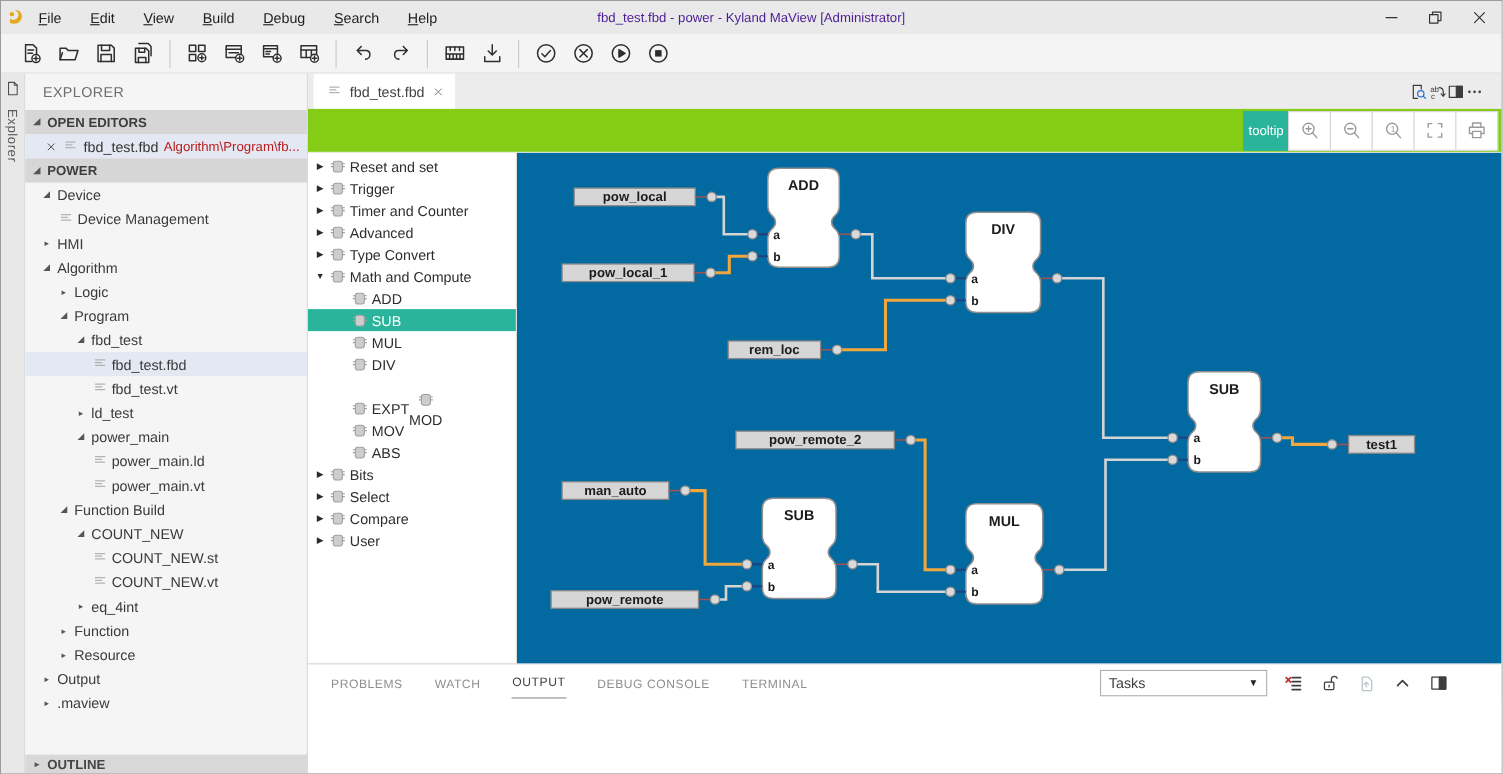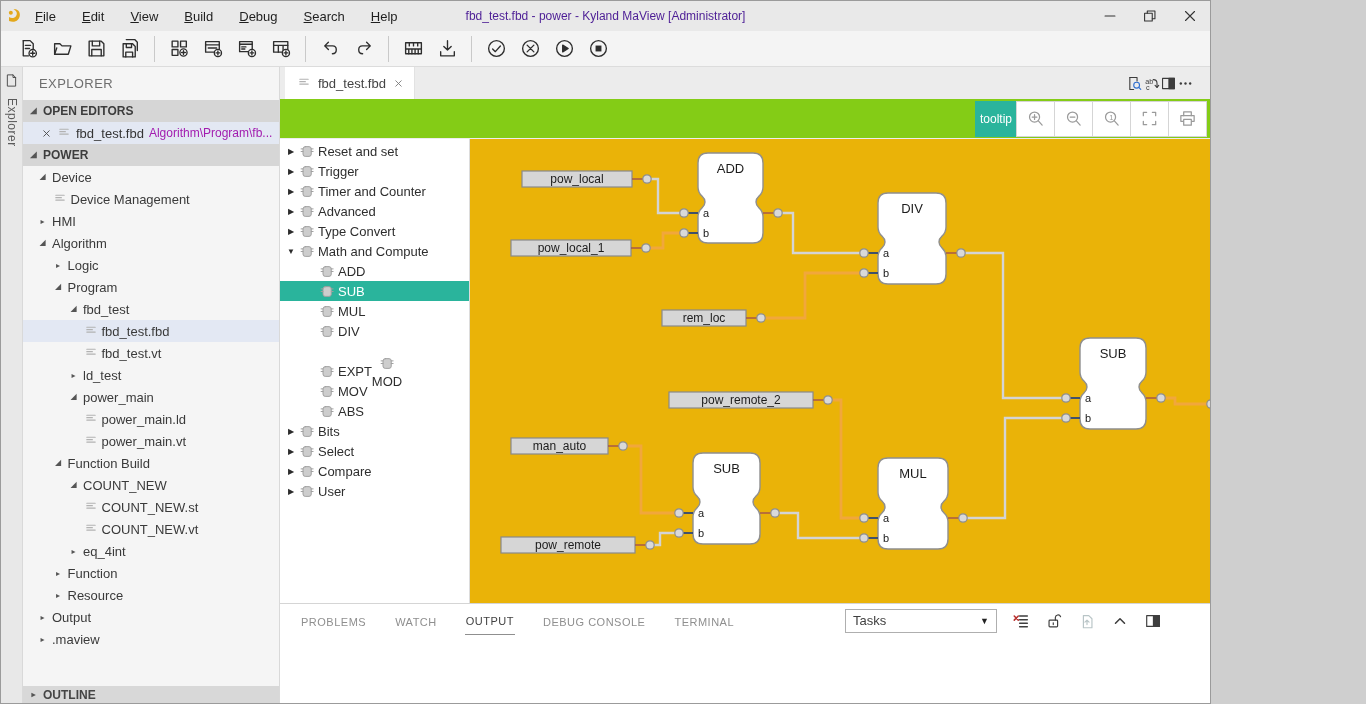--- a/index.html
+++ b/index.html
@@ -1,17 +1,17 @@
 <!DOCTYPE html>
 <html><head>
 <meta charset="utf-8">
 <style>
   html,body{margin:0;padding:0;background:#cfcfcf;}
   *{box-sizing:border-box;font-family:"Liberation Sans",sans-serif;}
-  .app{width:1211px;height:704px;background:#fff;position:relative;overflow:hidden;border:1px solid #9b9b9b;display:flex;flex-direction:column;}
+  .app{width:1366px;height:704px;background:#fff;position:relative;overflow:hidden;border:1px solid #9b9b9b;display:flex;flex-direction:column;}
   
   .titlebar{height:30px;background:#e9e9e9;display:flex;align-items:center;position:relative;flex:0 0 30px;}
   .logo{width:26px;display:flex;justify-content:center;}
   .menus{display:flex;gap:26px;margin-left:8px;z-index:2;}
   .menu-item{display:inline-block;font-size:13px;color:#1f1f1f;cursor:default;}
   .menu-item::first-letter{text-decoration:underline;}
   .win-title{position:absolute;left:0;right:0;text-align:center;font-size:12px;color:#4c1d95;}
   .win-controls{margin-left:auto;display:flex;z-index:2;}
   .win-btn{width:40px;height:30px;display:flex;align-items:center;justify-content:center;color:#333;}
   
@@ -22,21 +22,21 @@
   .main{flex:1;display:flex;min-height:0;}
   .activitybar{width:22px;background:#e8e8e8;border-right:1px solid #d9d9d9;display:flex;flex-direction:column;align-items:center;padding-top:6px;color:#4d4d4d;}
   .activity-label{writing-mode:vertical-rl;font-size:12px;color:#5a5a5a;margin-top:6px;letter-spacing:.5px;}
   
   .sidebar{width:257px;background:#f5f5f5;display:flex;flex-direction:column;border-right:1px solid #d9d9d9;}
   .sb-title{height:33px;line-height:33px;padding-left:16px;font-size:13px;color:#6e6e6e;letter-spacing:.4px;}
   .sb-header{height:22px;background:#d6d6d6;display:flex;align-items:center;font-size:12px;font-weight:bold;color:#3d3d3d;padding-left:5px;gap:4px;}
   .twistie{width:11px;font-size:8px;color:#555;display:inline-block;text-align:center;flex:0 0 11px;}
   .tw-exp{transform:translateY(-1px);}
   .oe-item{height:22px;display:flex;align-items:center;background:#e3e8f3;font-size:13px;color:#353535;gap:5px;padding-left:18px;}
-  .oe-path{color:#a21caf;font-size:12px;white-space:nowrap;overflow:hidden;text-overflow:ellipsis;flex:1;}
+  .oe-path{color:#b91c1c;font-size:12px;white-space:nowrap;overflow:hidden;text-overflow:ellipsis;flex:1;}
   .tree{overflow:hidden;}
   .tree-row{height:22px;display:flex;align-items:center;font-size:13px;color:#3a3a3a;gap:4px;}
   .tree-row.selected{background:#e3e8f3;}
   .sb-spacer{flex:1;}
   .outline-header{height:17px;background:#d8d8d8;display:flex;align-items:center;font-size:12px;font-weight:bold;color:#454545;padding-left:5px;gap:4px;}
   
   .editor{flex:1;display:flex;flex-direction:column;min-width:0;}
   .tabbar{height:32px;background:#ececec;display:flex;align-items:stretch;flex:0 0 32px;}
   .tab{background:#fff;display:flex;align-items:center;gap:7px;padding:0 10px 0 12px;font-size:13px;color:#444;margin-left:5px;border-right:1px solid #e2e2e2;}
   .tab-close{color:#777;font-size:11px;display:flex;}
@@ -44,21 +44,21 @@
   .tab-actions button{background:none;border:none;padding:0;display:flex;color:#3c3c3c;}
   .tools-row{height:40px;background:#84cc16;display:flex;align-items:center;justify-content:flex-end;padding-right:3px;border-bottom:1px solid #ededed;flex:0 0 40px;}
   .tool-btn{width:39px;height:36px;background:#fff;border:1px solid #d5d5d5;display:flex;align-items:center;justify-content:center;color:#9a9a9a;margin-left:-1px;}
   .tooltip-btn{width:42px;height:36px;background:#2ab49c;border:1px solid #2ab49c;color:#fff;font-size:12px;display:flex;align-items:center;justify-content:center;}
   .editor-body{flex:1;display:flex;min-height:0;background:#fff;}
   
   .library{width:190px;border-right:1px solid #dcdcdc;padding-top:2px;overflow:hidden;}
   .lib-row{height:20px;display:flex;align-items:center;font-size:13px;color:#2e2e2e;gap:3px;}
   .lib-row.selected{background:#2ab49c;color:#fff;}
   .lib-tw{width:12px;flex:0 0 12px;font-size:8px;color:#2b2b2b;text-align:center;}
-  .canvas{flex:1;position:relative;overflow:hidden;background:#eab308;}
+  .canvas{flex:1;position:relative;overflow:hidden;background:#0369a1;font-weight:bold;}
   
   .bottom-panel{flex:0 0 100px;border-top:1px solid #d5d5d5;background:#fff;display:flex;flex-direction:column;}
   .bp-bar{height:33px;display:flex;align-items:center;padding-left:20px;flex:0 0 33px;}
   .bp-tab{font-size:11px;letter-spacing:.5px;color:#8f8f8f;margin-right:27px;padding:9px 1px 7px;cursor:default;}
   .bp-tab.active{color:#424242;border-bottom:1px solid #8f8f8f;}
   .bp-right{margin-left:auto;display:flex;align-items:center;gap:15px;padding-right:15px;}
   .tasks-select{width:152px;height:24px;border:1px solid #afafaf;background:#fff;display:flex;align-items:center;font-size:13px;color:#3f3f3f;padding:0 7px;justify-content:space-between;}
   .bp-act{background:none;border:none;padding:0;display:flex;color:#3e3e3e;}
   .bp-content{flex:1;background:#fff;}
   

